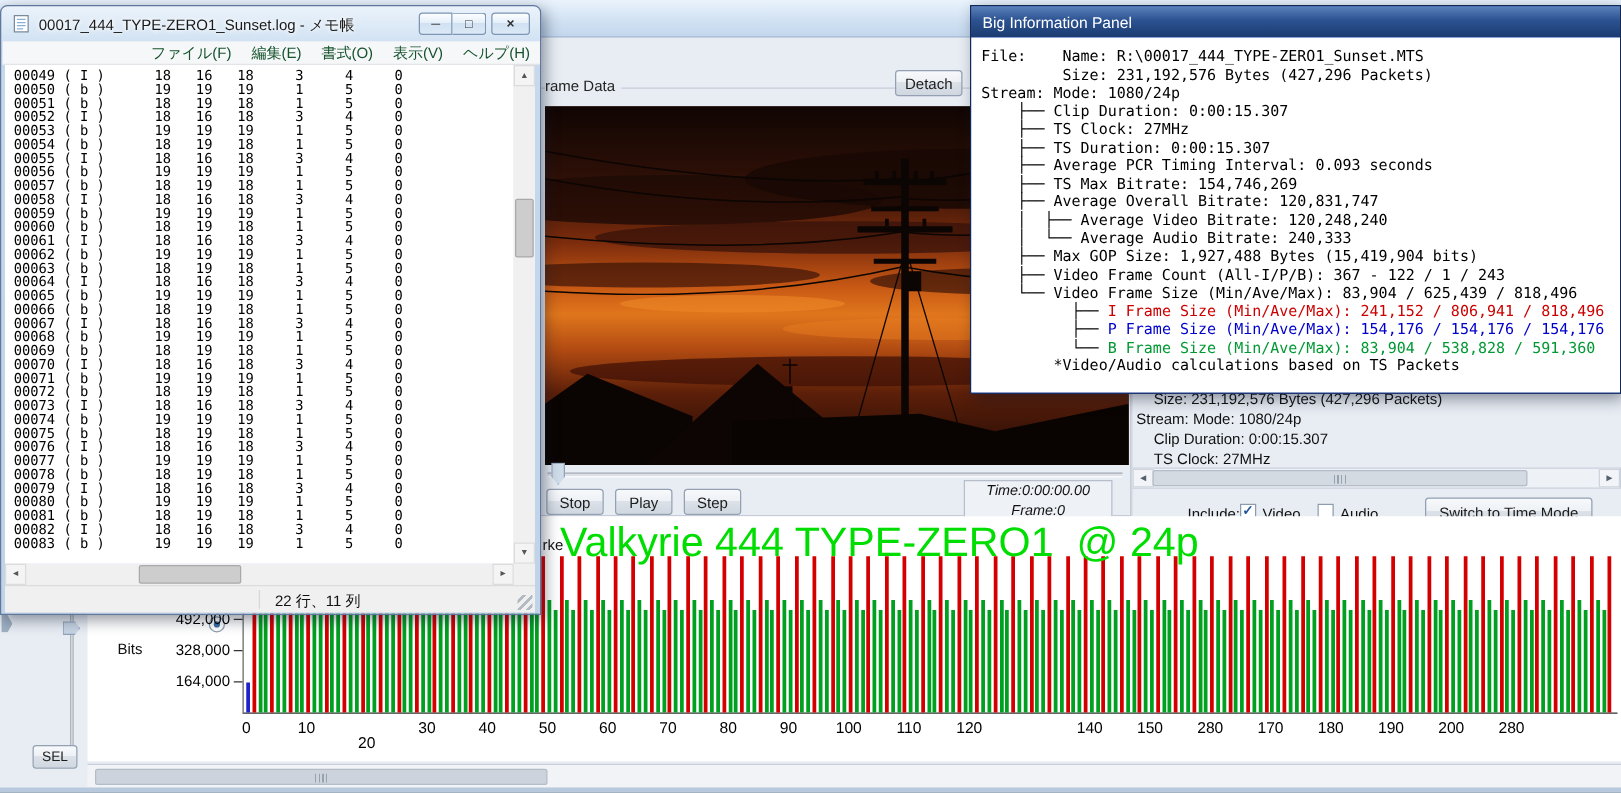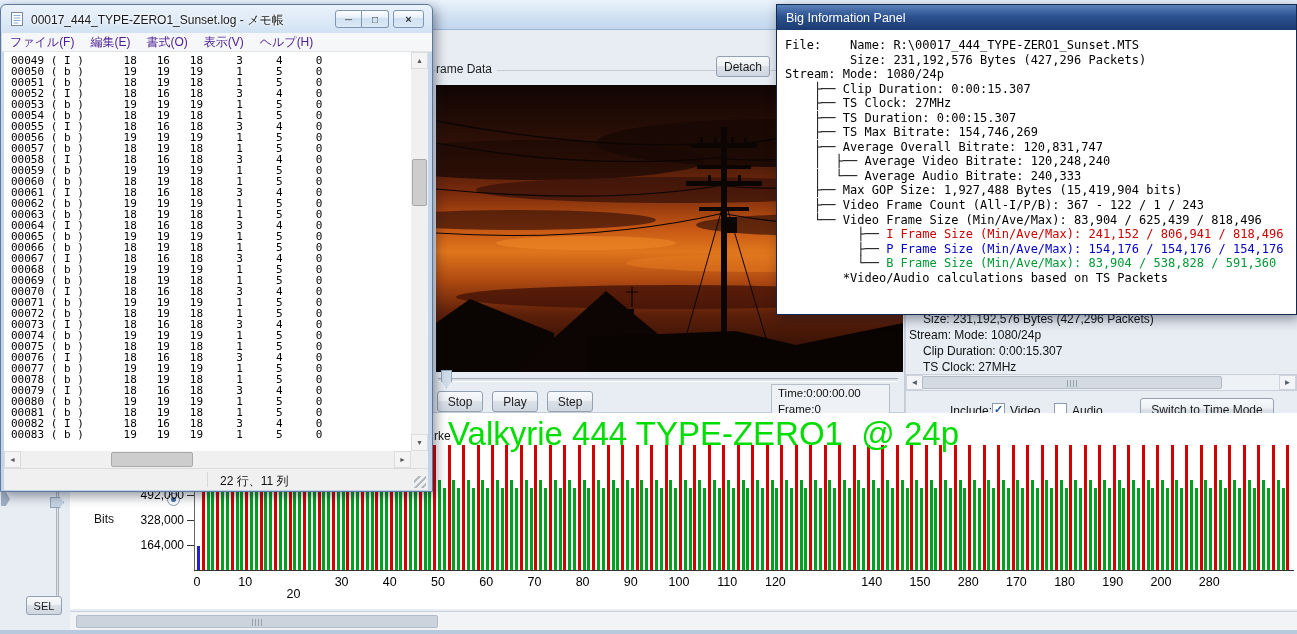--- a/index.html
+++ b/index.html
@@ -33,21 +33,21 @@
 
   .seek-groove { left:438px; top:378px; width:460px; height:4px; background:#dde1e7;
     border-top:1px solid #a6acb6; border-bottom:1px solid #fff; }
   .seek-thumb { left:441px; top:370px; width:11px; height:18px; background:#cfdcea;
     clip-path:polygon(0 0,100% 0,100% 62%,50% 100%,0 62%);
     box-shadow:inset 0 0 0 1px #8fa3ba; }
 
   .tf-box { left:771px; top:384px; width:119px; height:34px; border:1px solid #b6bec9;
     background:#eef1f5; padding:2px 6px; display:flex; flex-direction:column;
     justify-content:space-between; font-size:11.5px; color:#111; }
-  .tf-row { display:flex; justify-content:flex-start; }
+  .tf-row { display:flex; justify-content:center;font-style:italic; }
 
   .peek { left:905px; top:311px; width:392px; height:62px; overflow:hidden; }
   .peek-line { font-size:12px; line-height:16px; color:#111; white-space:nowrap; }
 
   .h-scroll-right { left:905px; top:374px; width:392px; height:17px; background:#eef1f5;
     border:1px solid #c9d0da; }
   .sb-arrow { position:absolute; top:0; width:17px; height:15px; display:flex; align-items:center;
     justify-content:center; font-size:8px; color:#55606e; background:#f2f4f7; border:1px solid #cdd4de; }
   .sb-arrow.left { left:0; } .sb-arrow.right { right:0; }
   .sbr-thumb { position:absolute; left:16px; top:1px; width:300px; height:13px;
@@ -103,21 +103,21 @@
   .np-title { position:absolute; left:30px; top:7px; font-size:12px; color:#1a1a1a;
     text-shadow:0 0 4px #fff,0 0 4px #fff; white-space:nowrap; }
   .np-controls { position:absolute; right:8px; top:5px; display:flex; }
   .np-btn { width:27px; height:18px; display:flex; align-items:center; justify-content:center;
     font-size:10px; color:#333; border:1px solid #7e96b4;
     background:linear-gradient(180deg,#fdfeff,#e5eff9 45%,#d0e1f2 46%,#dce9f6); }
   .np-btn:first-child { border-radius:3px 0 0 3px; }
   .np-btn:nth-child(2) { border-left:none; border-radius:0 3px 3px 0; }
   .np-close { width:31px; margin-left:4px; border-radius:3px; font-size:11px; font-weight:bold; }
   .np-menubar { position:absolute; left:1px; top:28px; width:430px; height:19px; background:#f6f7f8;
-    border-bottom:1px solid #e2e4e8; display:flex; align-items:center; font-size:12px; color:#4c1d95; }
+    border-bottom:1px solid #e2e4e8; display:flex; align-items:center; font-size:12px; color:#14532d;justify-content:flex-end; }
   .menu-item { padding:0 8px; }
   .np-text { position:absolute; left:3px; top:47px; width:407px; height:399px; background:#fff; overflow:hidden; }
   .np-text pre { font-family:"DejaVu Sans Mono",monospace; font-size:11px; line-height:11px;
     color:#000; padding:3px 0 0 7px; }
   .np-vscroll { position:absolute; left:410px; top:47px; width:17px; height:399px; background:#f0f0f0; }
   .np-hscroll { position:absolute; left:3px; top:446px; width:407px; height:17px; background:#f0f0f0; }
   .np-corner { position:absolute; left:410px; top:446px; width:17px; height:17px; background:#f0f0f0; }
   .sb-btn { position:absolute; width:17px; height:17px; display:flex; align-items:center;
     justify-content:center; font-size:7px; color:#555; background:#f4f4f4; border:1px solid #dcdcdc; }
   .sb-btn.top { left:0; top:0; } .sb-btn.bottom { left:0; bottom:0; }
@@ -625,20 +625,21 @@
     <div class="bp-title">
       <span>Big Information Panel</span>
     </div>
     <div class="bp-content">
         <div class="ip-line"><span>File:    Name: </span><span>R:\00017_444_TYPE-ZERO1_Sunset.MTS</span></div>
         <div class="ip-line"><span>         Size: </span><span>231,192,576 Bytes (427,296 Packets)</span></div>
         <div class="ip-line"><span>Stream: Mode: </span><span>1080/24p</span></div>
         <div class="ip-line"><span>    ├── </span><span>Clip Duration: 0:00:15.307</span></div>
         <div class="ip-line"><span>    ├── </span><span>TS Clock: 27MHz</span></div>
         <div class="ip-line"><span>    ├── </span><span>TS Duration: 0:00:15.307</span></div>
+        <div class="ip-line"><span>    ├── </span><span>Average PCR Timing Interval: 0.093 seconds</span></div>
         <div class="ip-line"><span>    ├── </span><span>TS Max Bitrate: 154,746,269</span></div>
         <div class="ip-line"><span>    ├── </span><span>Average Overall Bitrate: 120,831,747</span></div>
         <div class="ip-line"><span>    │  ├── </span><span>Average Video Bitrate: 120,248,240</span></div>
         <div class="ip-line"><span>    │  └── </span><span>Average Audio Bitrate: 240,333</span></div>
         <div class="ip-line"><span>    ├── </span><span>Max GOP Size: 1,927,488 Bytes (15,419,904 bits)</span></div>
         <div class="ip-line"><span>    ├── </span><span>Video Frame Count (All-I/P/B): 367 - 122 / 1 / 243</span></div>
         <div class="ip-line"><span>    └── </span><span>Video Frame Size (Min/Ave/Max): 83,904 / 625,439 / 818,496</span></div>
         <div class="ip-line"><span>          ├── </span><span style="color: rgb(204, 0, 0);">I Frame Size (Min/Ave/Max): 241,152 / 806,941 / 818,496</span></div>
         <div class="ip-line"><span>          ├── </span><span style="color: rgb(0, 0, 204);">P Frame Size (Min/Ave/Max): 154,176 / 154,176 / 154,176</span></div>
         <div class="ip-line"><span>          └── </span><span style="color: rgb(0, 153, 51);">B Frame Size (Min/Ave/Max): 83,904 / 538,828 / 591,360</span></div>

